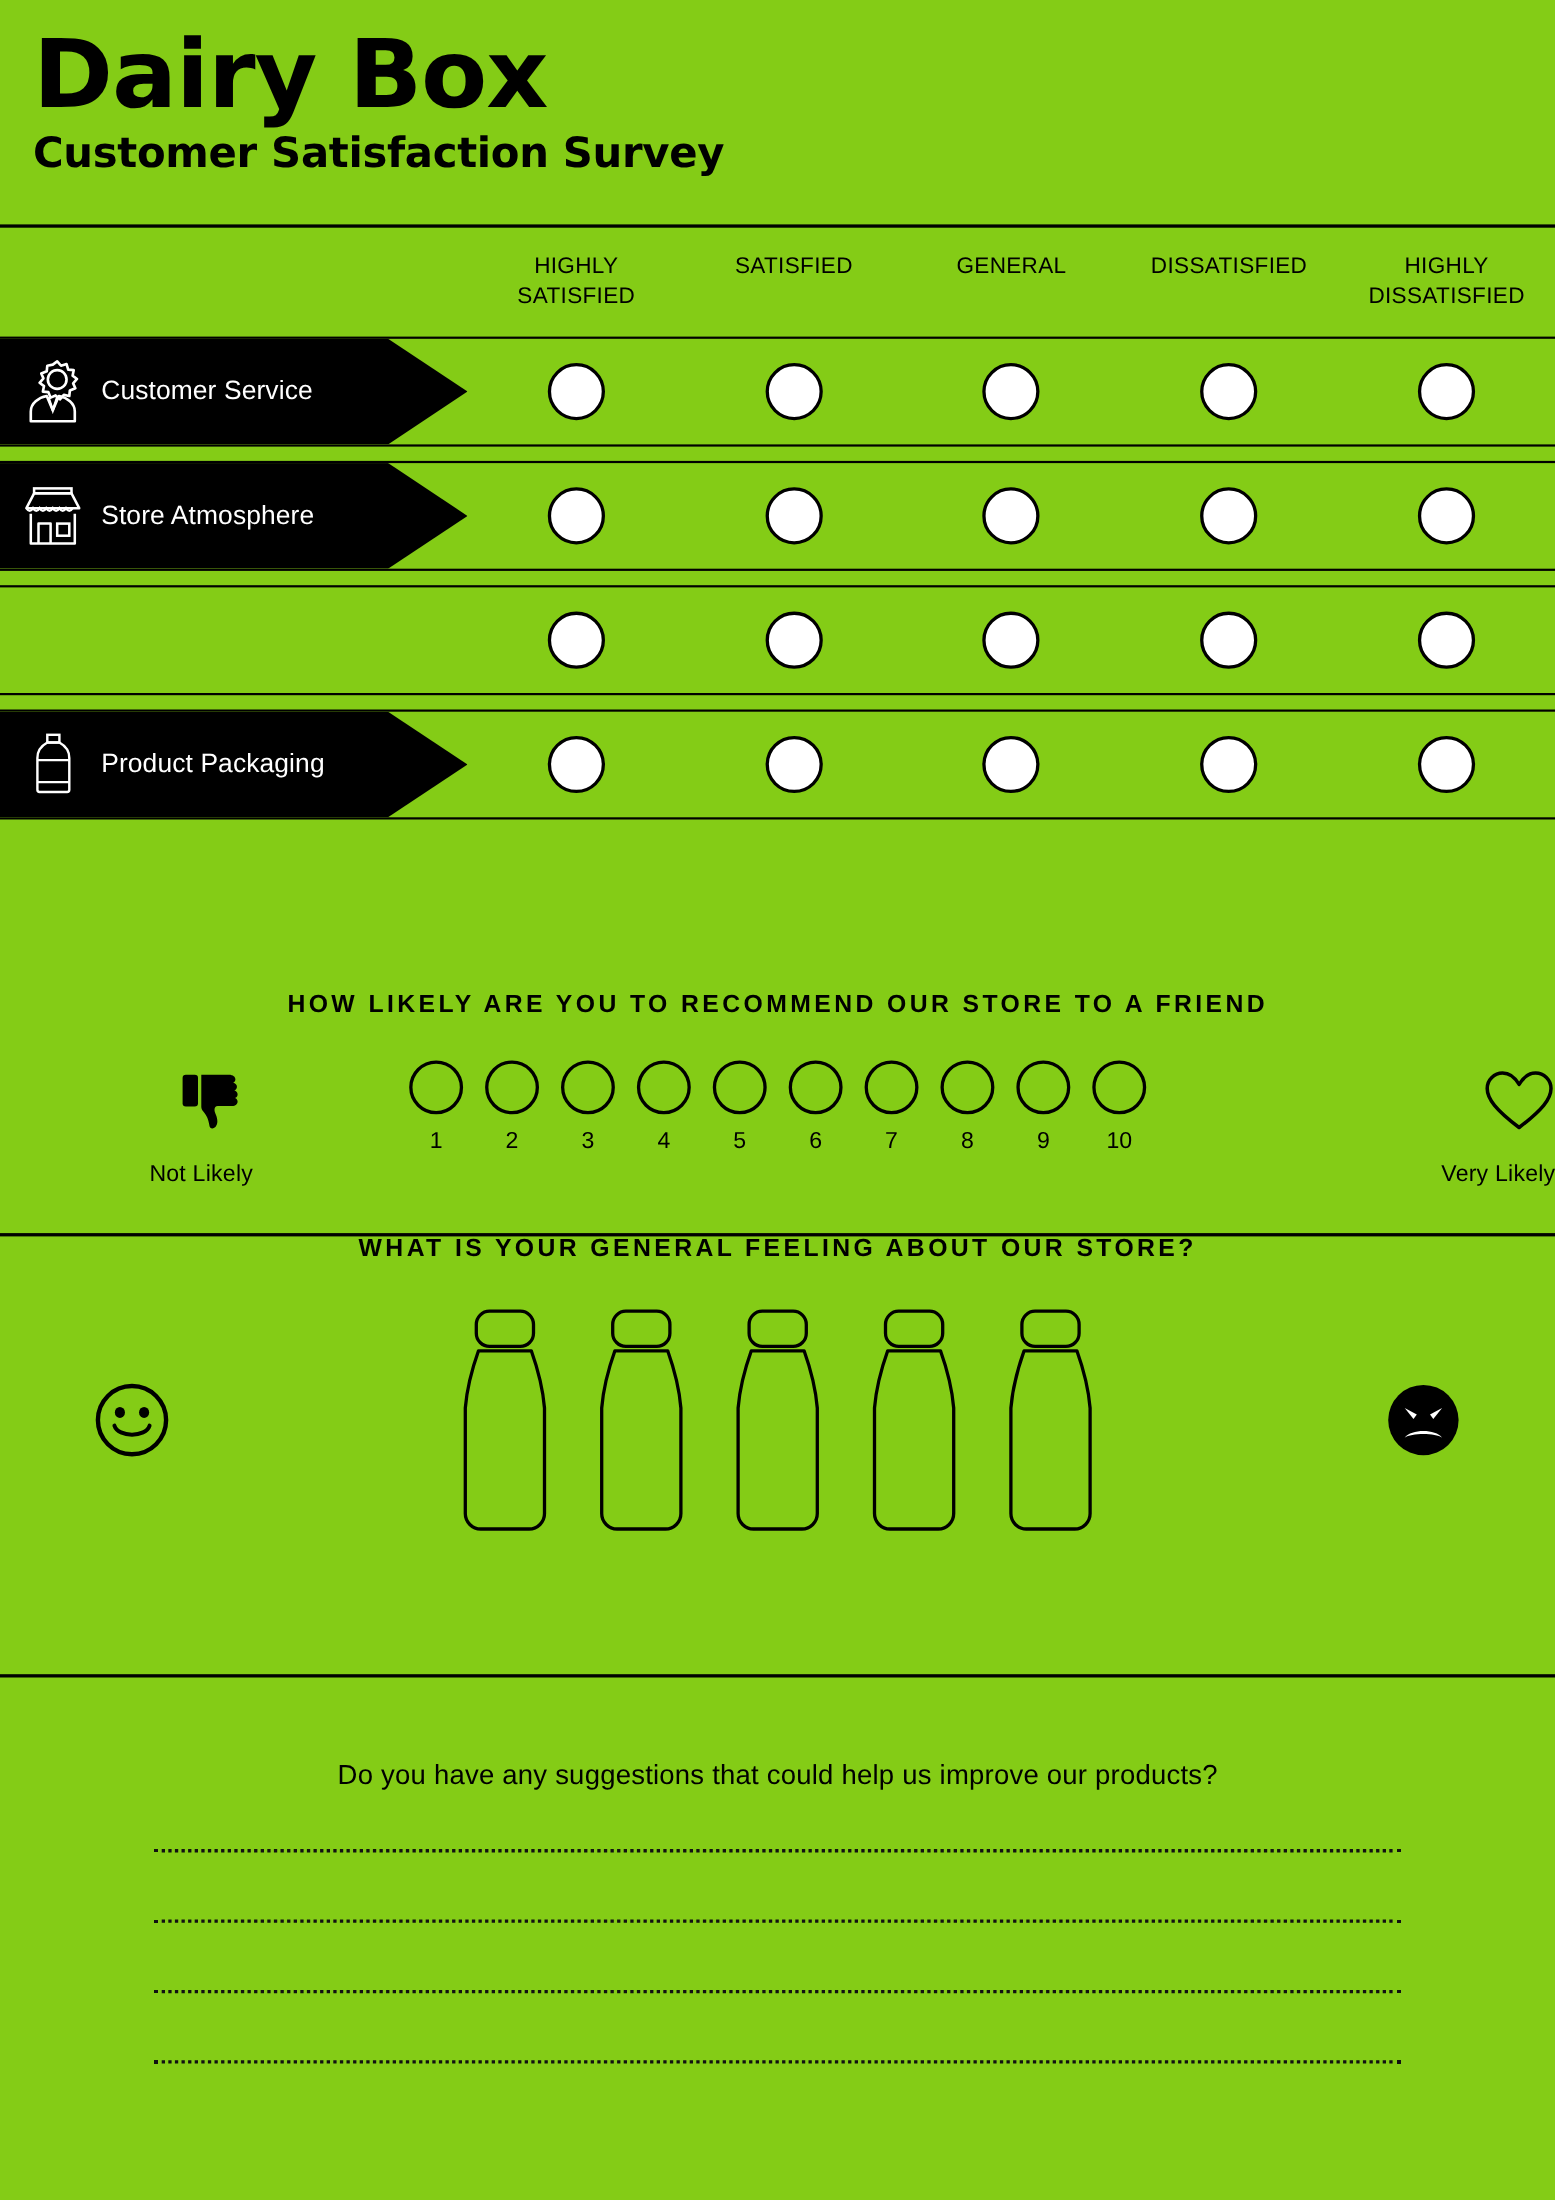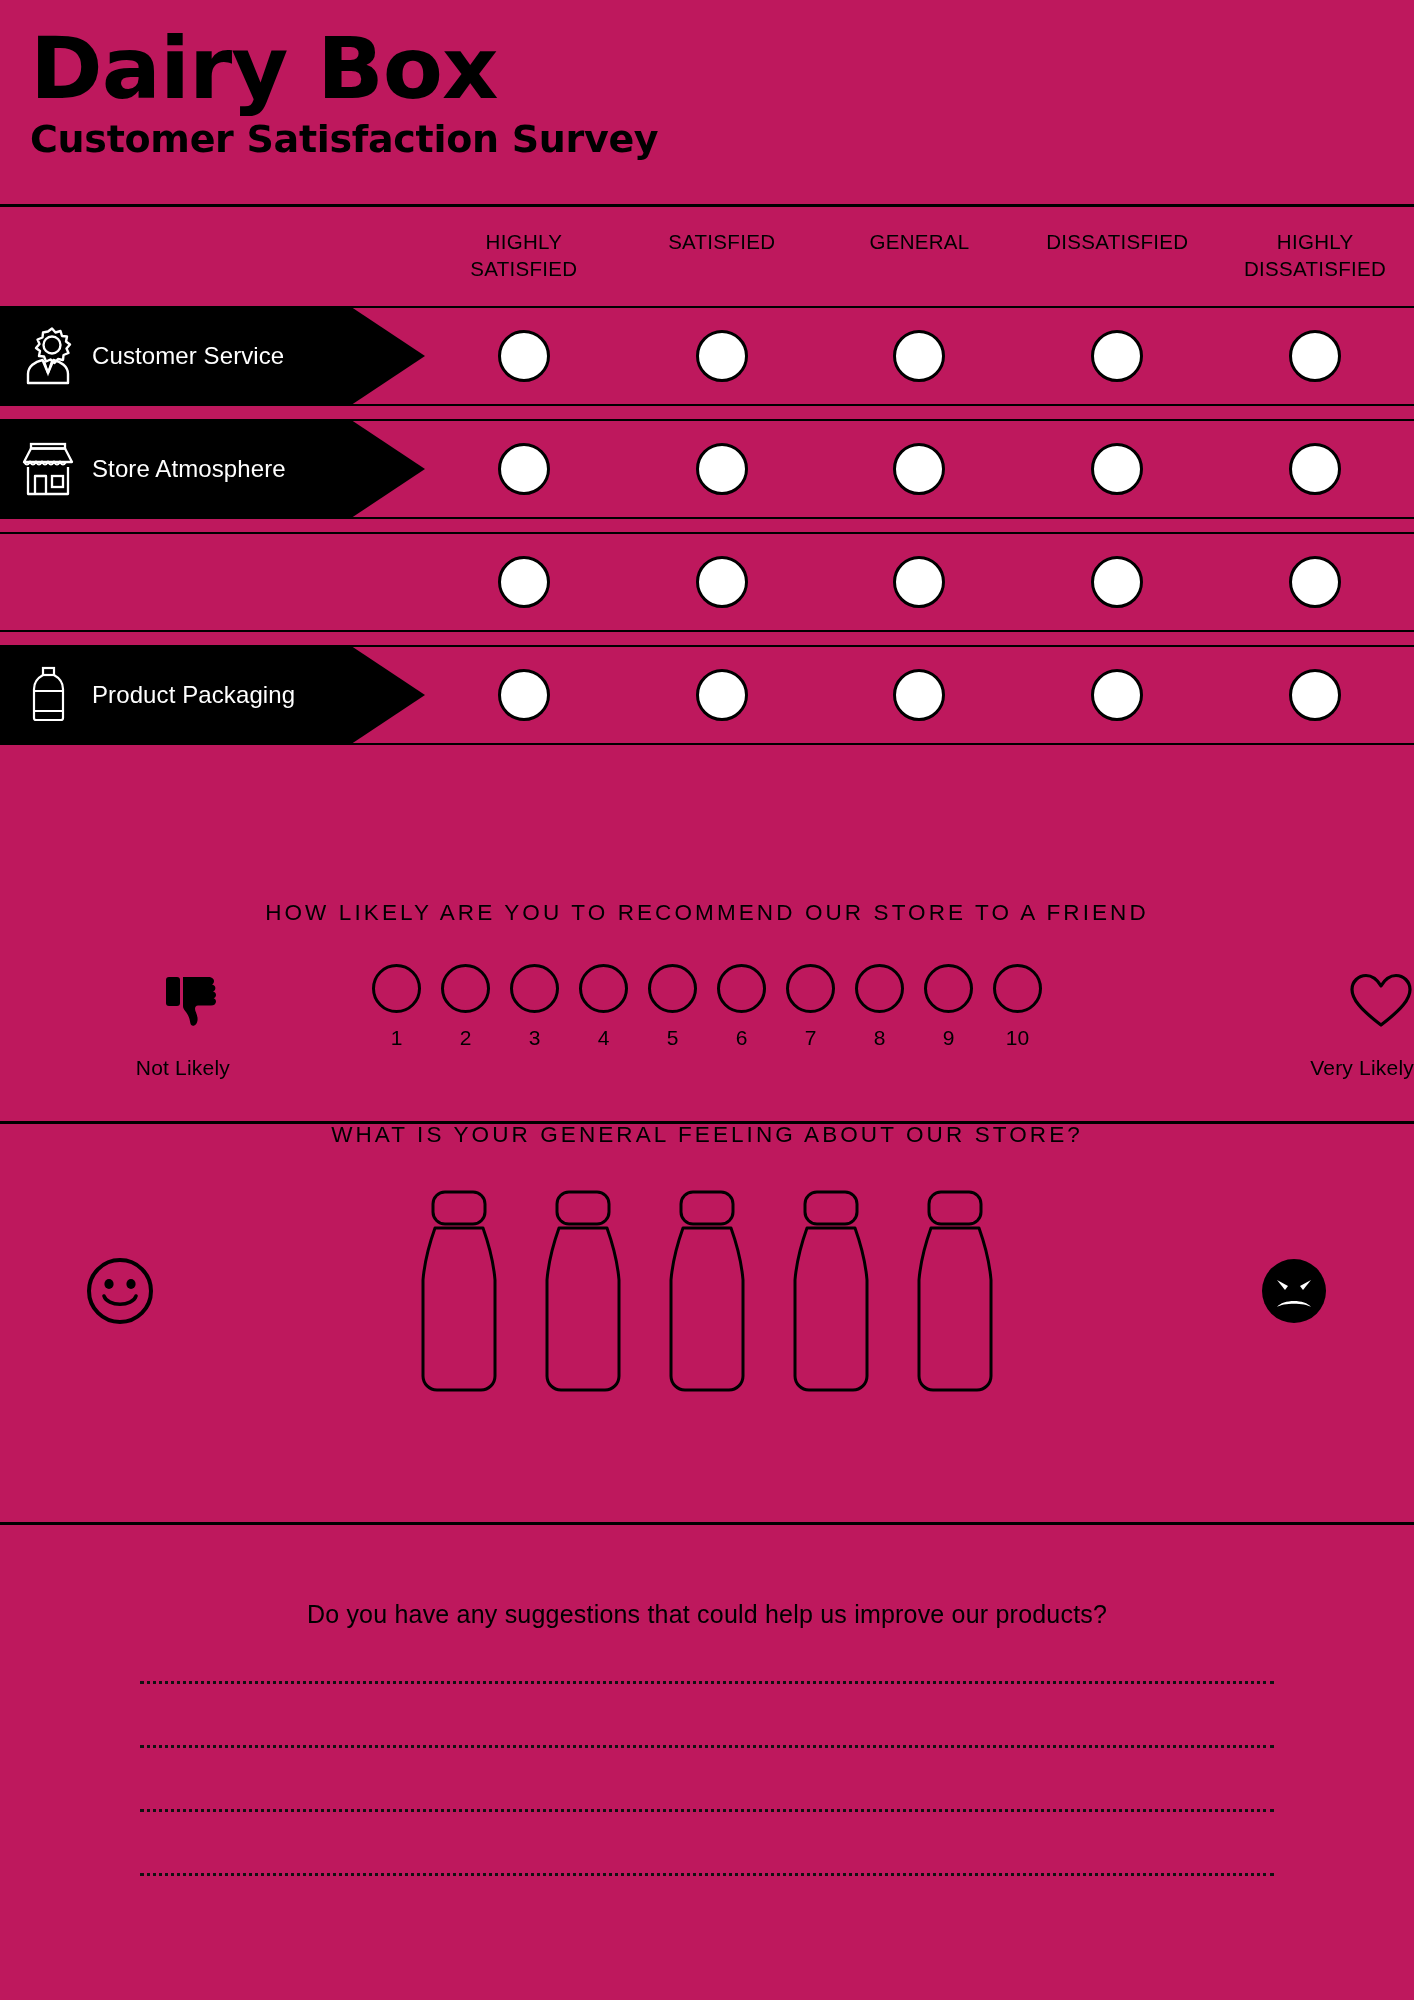--- a/index.html
+++ b/index.html
@@ -8,21 +8,21 @@
     height: 2000px;
     background: #ffffff;
     font-family: "Liberation Sans", sans-serif;
     color: #000000;
     overflow: hidden;
   }
   .page {
     position: relative;
     width: 1414px;
     height: 2000px;
-    background: #be185d;
+    background: #84cc16;
   }
 
   
   .header { padding: 28px 0 0 30px; }
   .title {
     font-family: "DejaVu Sans", sans-serif;
     font-weight: 700;
     font-size: 86px;
     letter-spacing: -1px;
     line-height: 0.95;
@@ -106,21 +106,21 @@
     border-radius: 50%;
     background: #fff;
   }
 
   
   .rule { position: absolute; left: 0; right: 0; height: 3px; background: #000; }
   .nps { position: absolute; left: 0; top: 900px; width: 1414px; }
   .sec-title {
     text-align: center;
     font-size: 22.5px;
-    font-weight: 400;
+    font-weight: 700;
     letter-spacing: 3.1px;
     font-family: "Liberation Sans", sans-serif;
   }
   .nps-row {
     margin-top: 36px;
     display: flex;
     align-items: flex-start;
     justify-content: center;
     gap: 0;
   }

